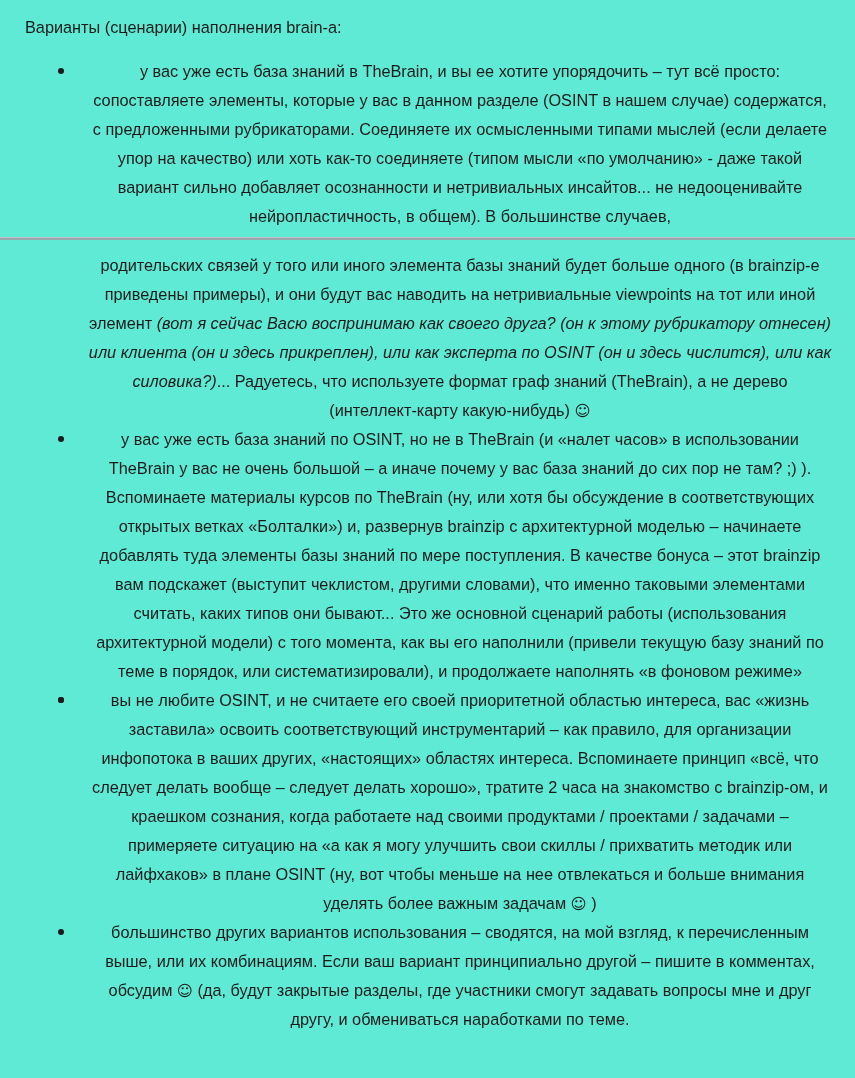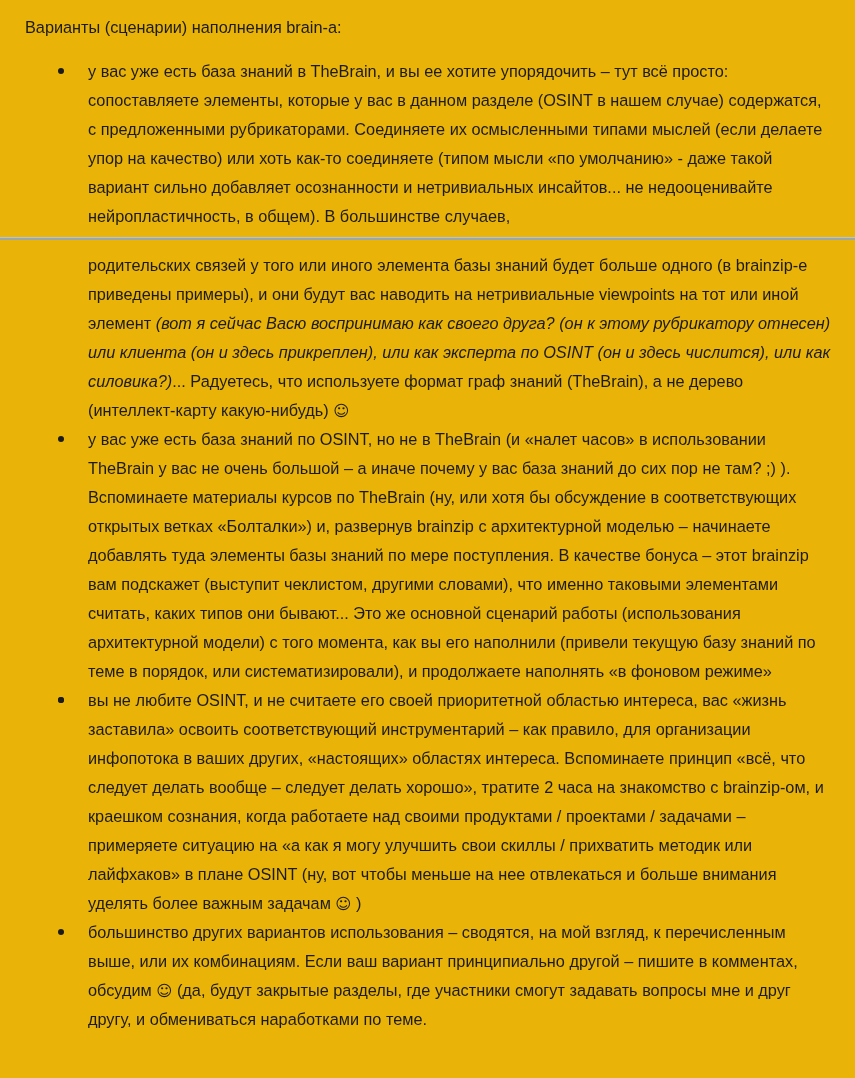--- a/index.html
+++ b/index.html
@@ -9,21 +9,21 @@
     background: #ffffff;
   }
   body {
     font-family: "Liberation Sans", "DejaVu Sans", sans-serif;
     color: #1b1b1b;
   }
   #page {
     position: relative;
     width: 855px;
     height: 1078px;
-    background: #eab308;
+    background: #5eead4;
     overflow: hidden;
     box-sizing: border-box;
   }
   .doc-body {
     padding: 0;
   }
   .intro {
     position: absolute;
     left: 25px;
     top: 13px;
@@ -41,21 +41,21 @@
     top: 57px;
     width: 855px;
   }
   ul.bullets > li {
     position: relative;
     padding-left: 88px;
     padding-right: 23px;
     font-size: 16.3px;
     line-height: 29px;
     color: #1b1b1b;
-    text-align: left;
+    text-align: center;
     margin: 0;
   }
   ul.bullets > li .marker {
     position: absolute;
     left: 58px;
     top: 0;
     width: 14px;
     line-height: 29px;
     font-size: 15px;
     color: #1b1b1b;

